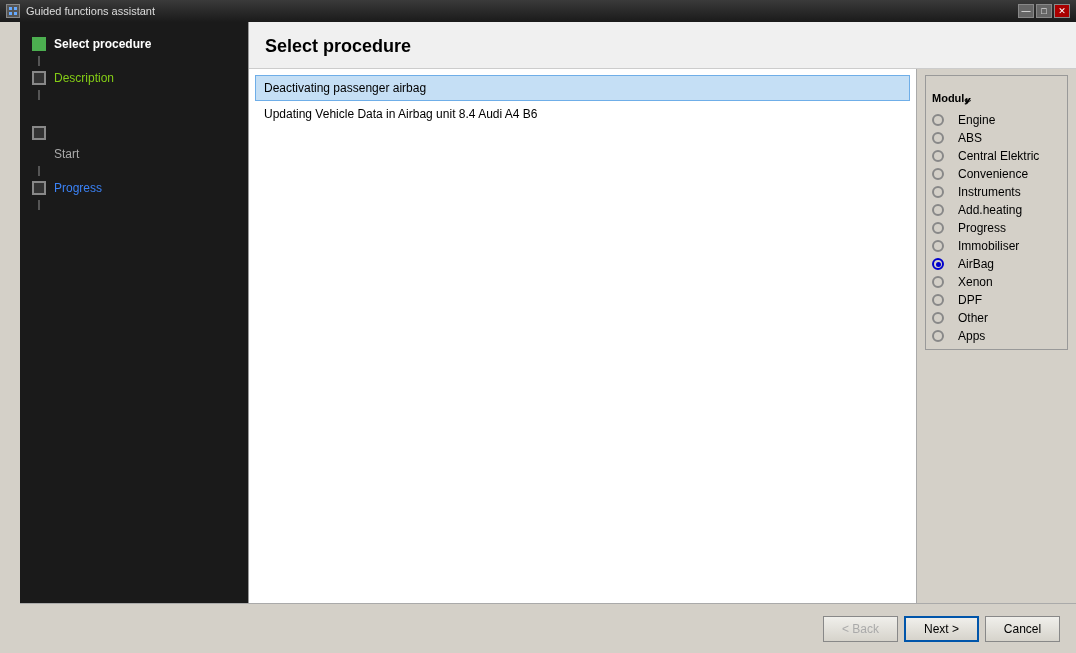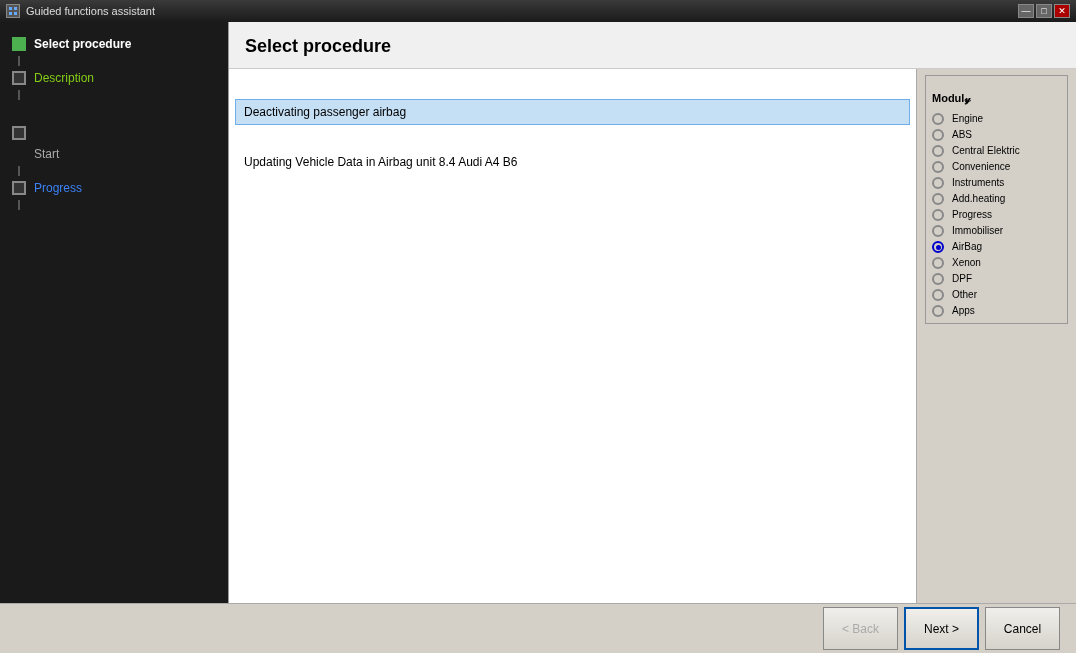--- a/index.html
+++ b/index.html
@@ -58,20 +58,21 @@
       cursor: pointer;
     }
     .title-btn.close { background: #a00; }
 
     
     .main-window {
       display: flex;
       flex-direction: column;
       height: calc(653px - 22px);
       background: #d4d0c8;
+      padding-left: 20px;
     }
 
     
     .content-area {
       display: flex;
       flex: 1;
       overflow: hidden;
     }
 
     
@@ -152,21 +153,20 @@
       padding: 6px;
       overflow-y: auto;
       background: #fff;
     }
     .procedure-item {
       padding: 5px 8px;
       cursor: pointer;
       font-size: 12px;
       color: #000;
       border: 1px solid transparent;
-      margin-top: 24px;
     }
     .procedure-item.selected {
       background: #c5dff5;
       border: 1px solid #6faee8;
       color: #000;
     }
 
     
     .modules-panel {
       width: 160px;
@@ -177,23 +177,24 @@
     }
     .modules-title {
       font-size: 11px;
       font-weight: bold;
       margin-bottom: 6px;
       color: #000;
       margin-top: 12px;
     }
     .module-item {
       display: flex;
-      gap: 8px;
+      align-items: center;
+      gap: 14px;
       padding: 2px 0;
-      font-size: 10px;
+      font-size: 12px;
       color: #000;
     }
     .radio-btn {
       width: 12px;
       height: 12px;
       border-radius: 50%;
       border: 2px solid #888;
       background: #d4d0c8;
       flex-shrink: 0;
       display: flex;
@@ -224,21 +225,21 @@
       border-top: 1px solid #aaa;
       height: 50px;
       display: flex;
       align-items: center;
       justify-content: flex-end;
       padding: 0 16px;
       gap: 6px;
     }
     .footer-btn {
       min-width: 75px;
-      height: 43px;
+      height: 26px;
       padding: 0 12px;
       font-size: 12px;
       border: 1px solid #888;
       background: linear-gradient(to bottom, #f0efeb, #d6d3cb);
       cursor: pointer;
       display: flex;
       align-items: center;
       justify-content: center;
       gap: 2px;
     }

